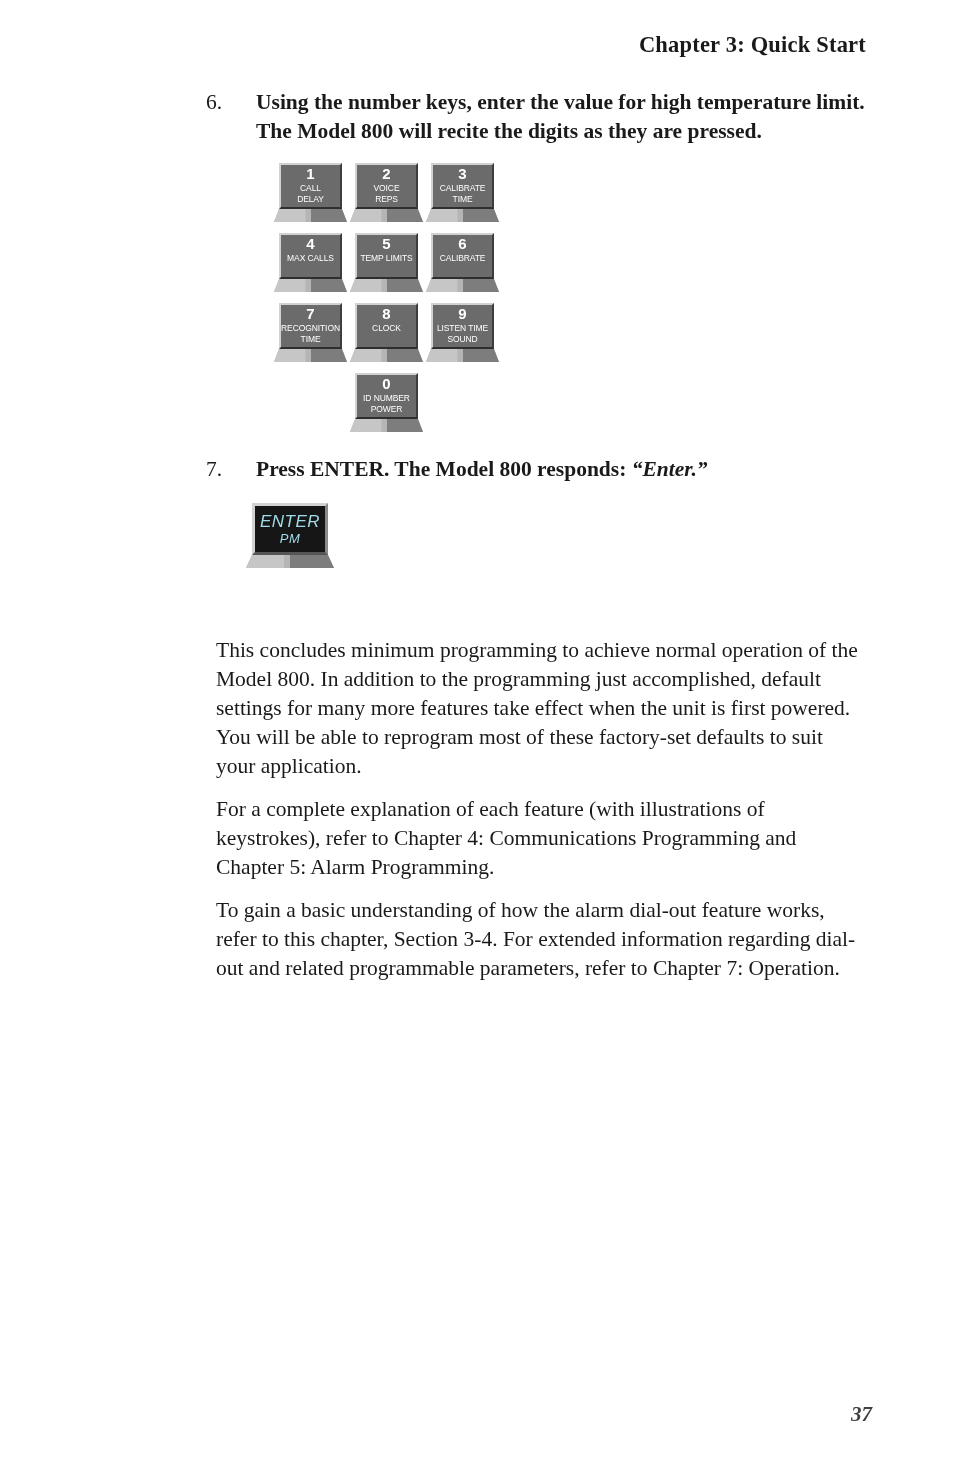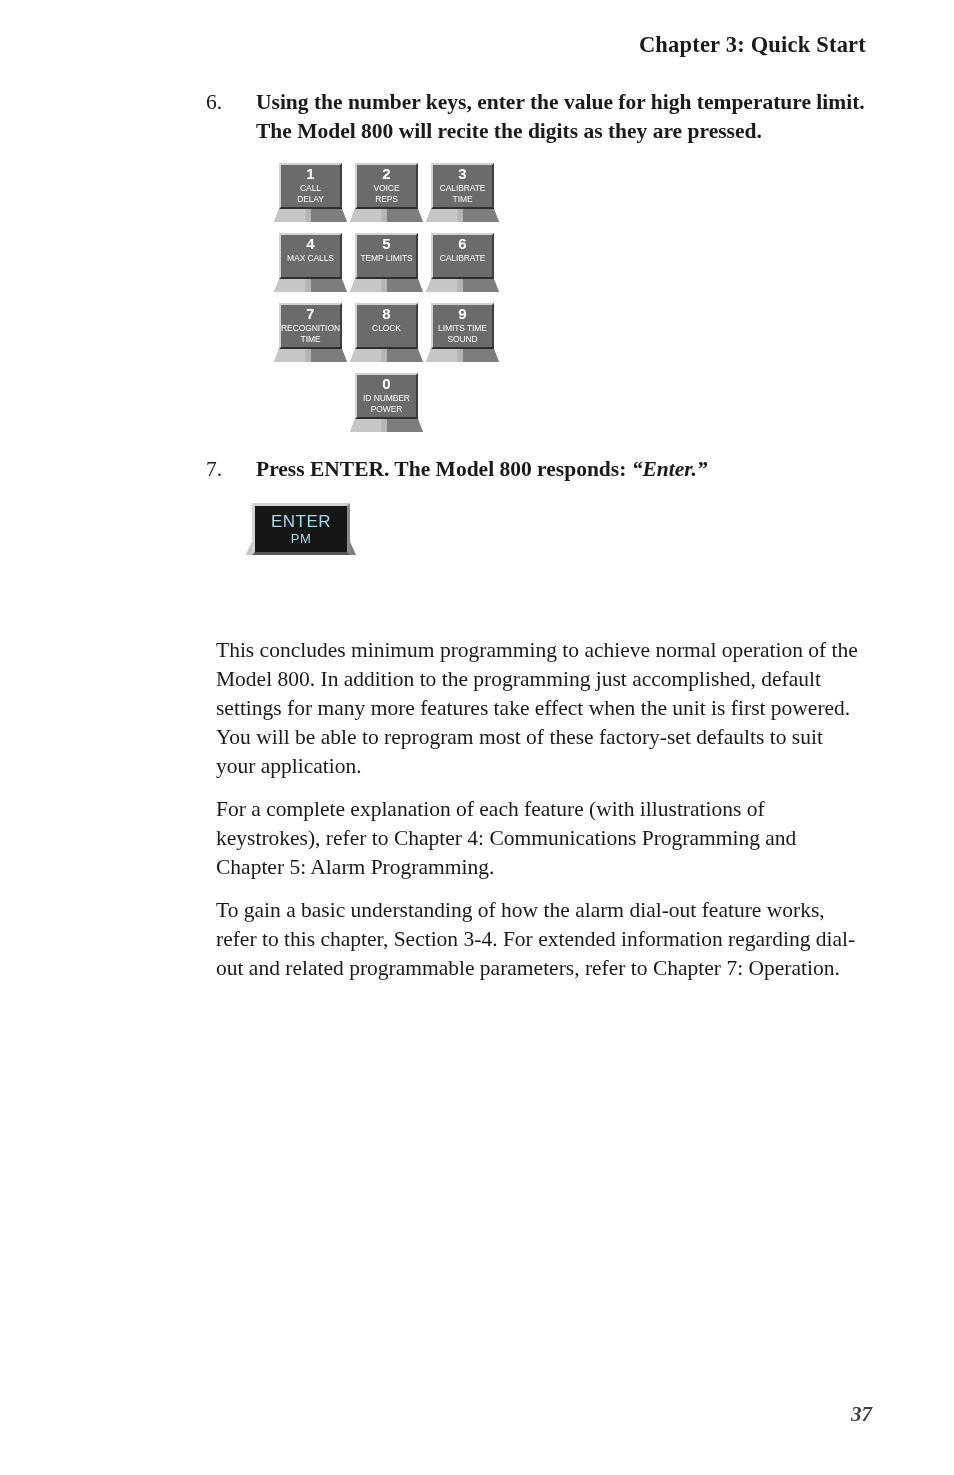--- a/index.html
+++ b/index.html
@@ -150,21 +150,23 @@
   }
   .key.double .lbl {
     margin-top: 1px;
   }
 
   
   .enter-key {
     position: absolute;
     left: 252px;
     top: 503px;
-    width: 98px;
+    width: 76px;
+    padding-bottom: 13px;
+    font-style: italic;
   }
   .enter-key .base {
     position: absolute;
     left: -6px;
     right: -6px;
     bottom: 0;
     height: 13px;
     background: #b5b5b5;
     clip-path: polygon(6px 0, calc(100% - 6px) 0, 100% 100%, 0 100%);
   }
@@ -336,21 +338,21 @@
         <span class="digit">8</span>
         <span class="lbl">CLOCK</span>
       </div>
     </div>
     <div class="key double">
       <div class="base"></div>
       <div class="base-shadow"></div>
       <div class="base-light"></div>
       <div class="face">
         <span class="digit">9</span>
-        <span class="lbl">LIMITS TIME</span>
+        <span class="lbl">LISTEN TIME</span>
         <span class="lbl">SOUND</span>
       </div>
     </div>
   </div>
 
   <div class="key-row row-zero">
     <div class="key double">
       <div class="base"></div>
       <div class="base-shadow"></div>
       <div class="base-light"></div>

